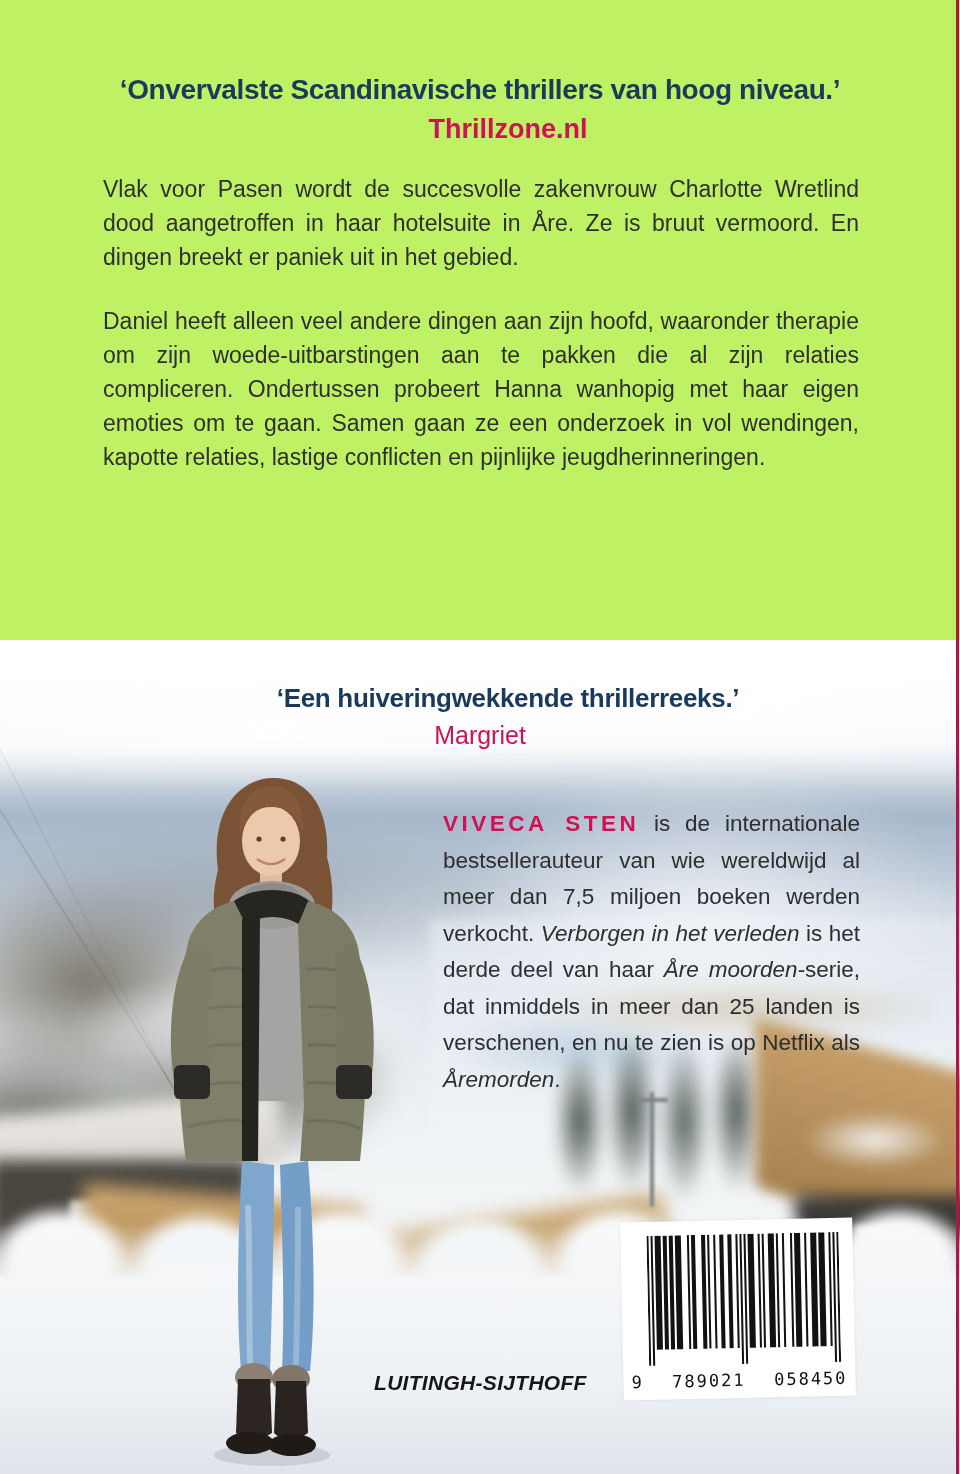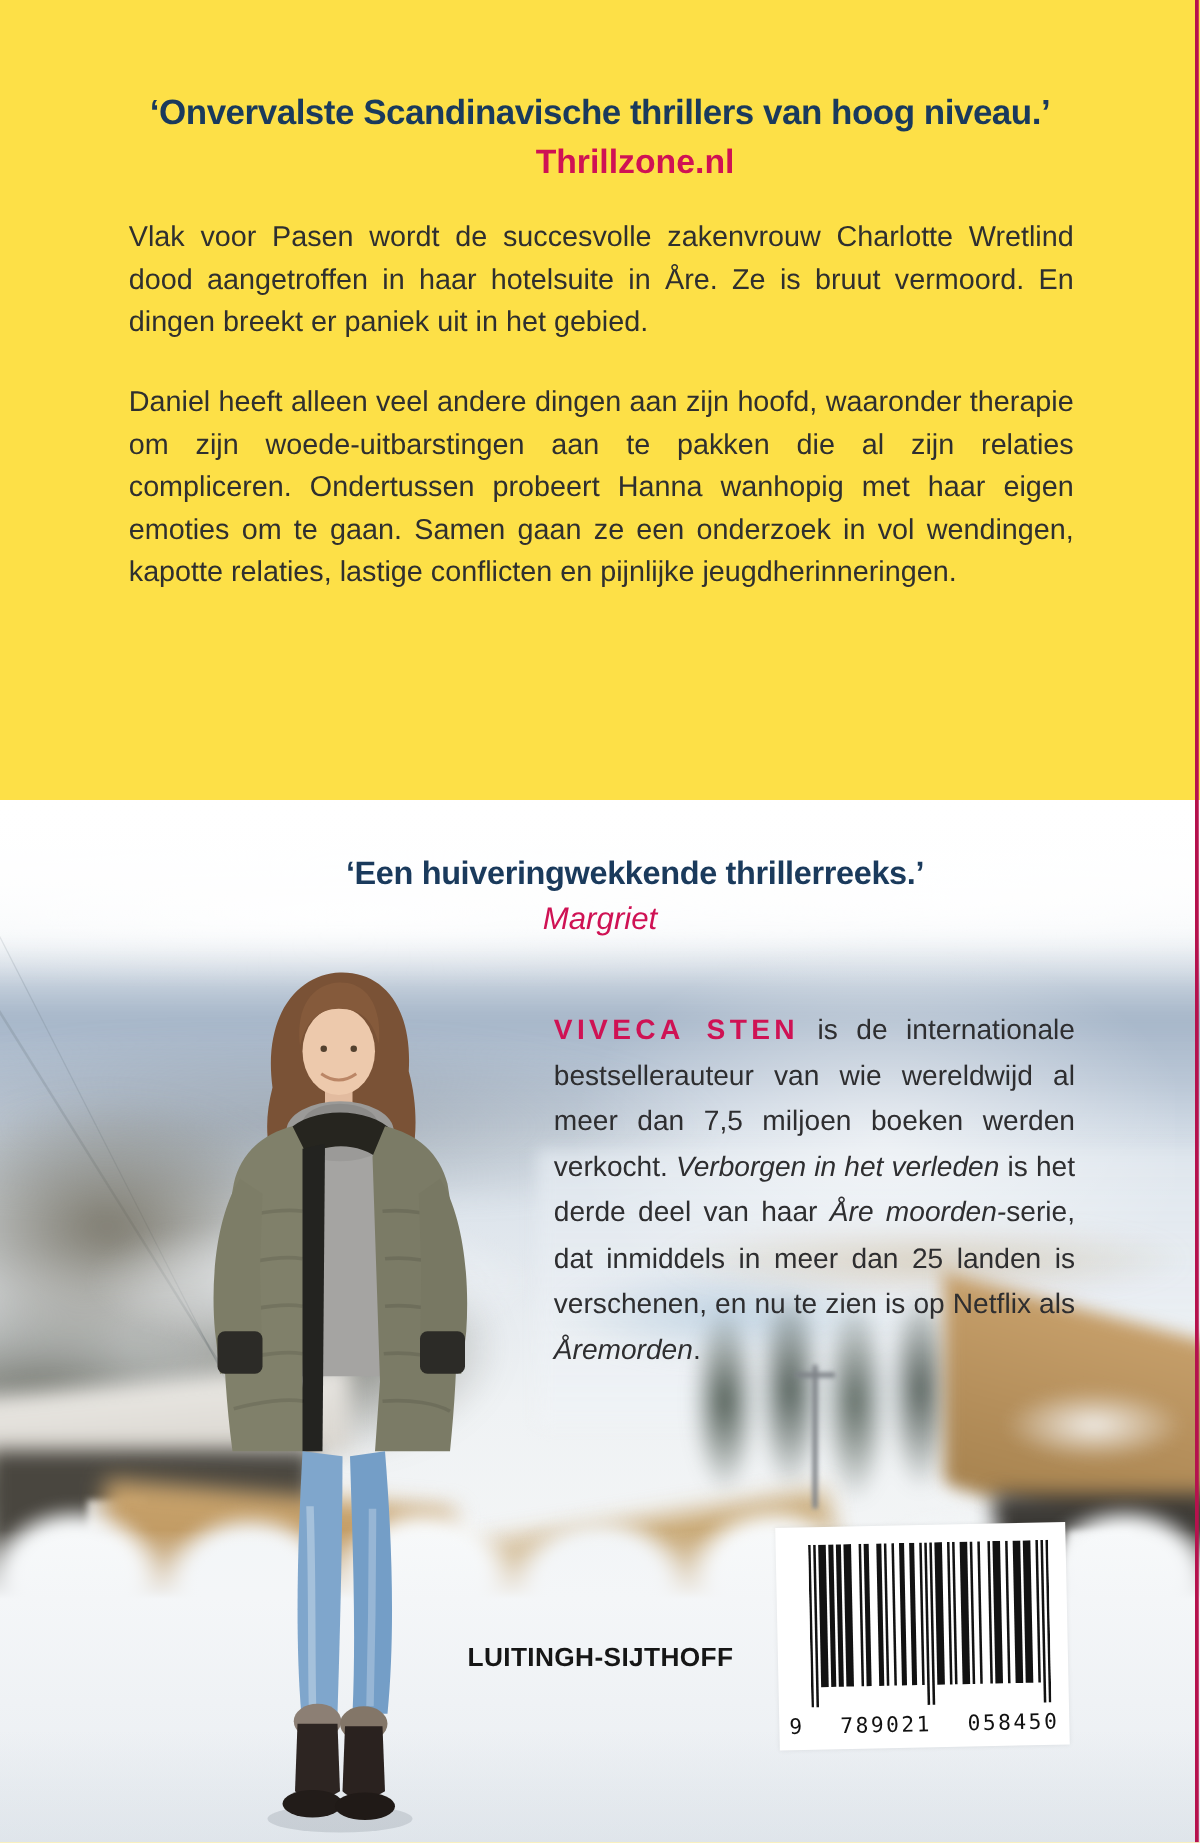--- a/index.html
+++ b/index.html
@@ -1,19 +1,19 @@
 <!DOCTYPE html>
 <html><head>
 <meta charset="utf-8">
 <title>Back cover</title>
 <style>
   html,body{margin:0;padding:0;background:#ffffff;}
   .cover{
     position:relative; width:960px; height:1474px; overflow:hidden;
-    background:#fde047;
+    background:#bef264;
     font-family:"Liberation Sans", sans-serif;
   }
   
   .photo{position:absolute;left:0;top:640px;width:960px;height:834px;overflow:hidden;}
   .photo .layer{position:absolute;}
   .ph-sky{inset:0;background:linear-gradient(180deg,#fefefd 0%,#f6f8fa 8%,#ebf0f4 16%,#e0e8ef 26%,#d7e0e9 34%,#e5eaef 46%,#eff2f4 58%,#f3f5f6 72%,#f0f2f4 100%);}
   .ph-clouds{left:-40px;top:30px;width:1040px;height:120px;background:radial-gradient(60% 70% at 30% 50%,rgba(255,255,255,.95),rgba(255,255,255,0) 75%),radial-gradient(50% 60% at 75% 40%,rgba(255,255,255,.9),rgba(255,255,255,0) 75%);filter:blur(8px);}
   .ph-mountains{left:-20px;top:110px;width:1000px;height:170px;background:linear-gradient(180deg,rgba(163,179,198,0) 0%,rgba(150,168,190,.8) 38%,rgba(168,183,202,.65) 70%,rgba(205,215,226,0) 100%);filter:blur(7px);}
   .ph-ridge{left:-30px;top:190px;width:700px;height:130px;background:radial-gradient(70% 80% at 35% 55%,rgba(120,130,140,.5),rgba(120,130,140,0) 75%);filter:blur(10px);}
   .ph-forest-left{left:-60px;top:215px;width:520px;height:360px;
@@ -59,25 +59,25 @@
   .ph-snowshadow{left:0;bottom:0;width:100%;height:90px;background:linear-gradient(180deg,rgba(205,214,223,0),rgba(205,214,223,.35));}
   .ph-fadetop{left:0;top:0;width:100%;height:150px;background:linear-gradient(180deg,#ffffff 0%,rgba(255,255,255,.85) 40%,rgba(255,255,255,0) 100%);}
   
   .figure{position:absolute;left:130px;top:765px;width:290px;height:709px;}
   
   .quote-top{position:absolute;left:0;top:74px;width:100%;text-align:center;color:#1a3a5c;font-weight:bold;font-size:28px;letter-spacing:-.4px;}
   .quote-top-src{position:absolute;left:0;top:114px;width:100%;text-align:center;color:#cf1254;font-weight:bold;font-size:27px;padding-left:28px;}
   .synopsis{position:absolute;left:103px;top:172px;width:756px;color:#2f2f2f;font-size:23px;line-height:34px;text-align:justify;}
   .synopsis p{margin:0 0 30px 0;}
   .quote-mid{position:absolute;left:0;top:683px;width:100%;text-align:center;color:#1a3a5c;font-weight:bold;font-size:26px;letter-spacing:-.3px;margin-left:28px;}
-  .quote-mid-src{position:absolute;left:0;top:721px;width:100%;text-align:center;color:#cf1254;font-style:italic;font-size:25px;}
+  .quote-mid-src{position:absolute;left:0;top:721px;width:100%;text-align:center;color:#cf1254;font-size:25px;}
   .bio{position:absolute;left:443px;top:806px;width:417px;color:#2e2e30;font-size:22.5px;line-height:36.5px;text-align:justify;}
   .seg-author{color:#cf1254;font-weight:bold;letter-spacing:3.5px;margin-top:11px;}
   .seg-italic{font-style:italic;margin-top:36px;}
-  .publisher{position:absolute;left:374px;top:1315px;width:240px;color:#161616;font-weight:bold;font-size:21px;letter-spacing:.3px;}
+  .publisher{position:absolute;left:374px;top:1371px;width:240px;color:#161616;font-weight:bold;font-size:21px;letter-spacing:.3px;font-style:italic;}
   
   .barcode{position:absolute;left:622px;top:1220px;width:232px;height:178px;background:#ffffff;transform:rotate(-1.2deg);box-shadow:0 0 4px rgba(0,0,0,.08);}
   .barcode-bars{position:absolute;left:26px;top:14px;width:192px;height:132px;}
   .barcode-digits{position:absolute;left:8px;bottom:8px;width:216px;display:flex;justify-content:space-between;color:#111;font-size:17px;font-family:"DejaVu Sans Mono", monospace;letter-spacing:2px;}
   
   .edge-stripe{position:absolute;right:1px;top:0;width:3px;height:100%;background:#b5124d;}
 </style>
 </head>
 <body>
 

